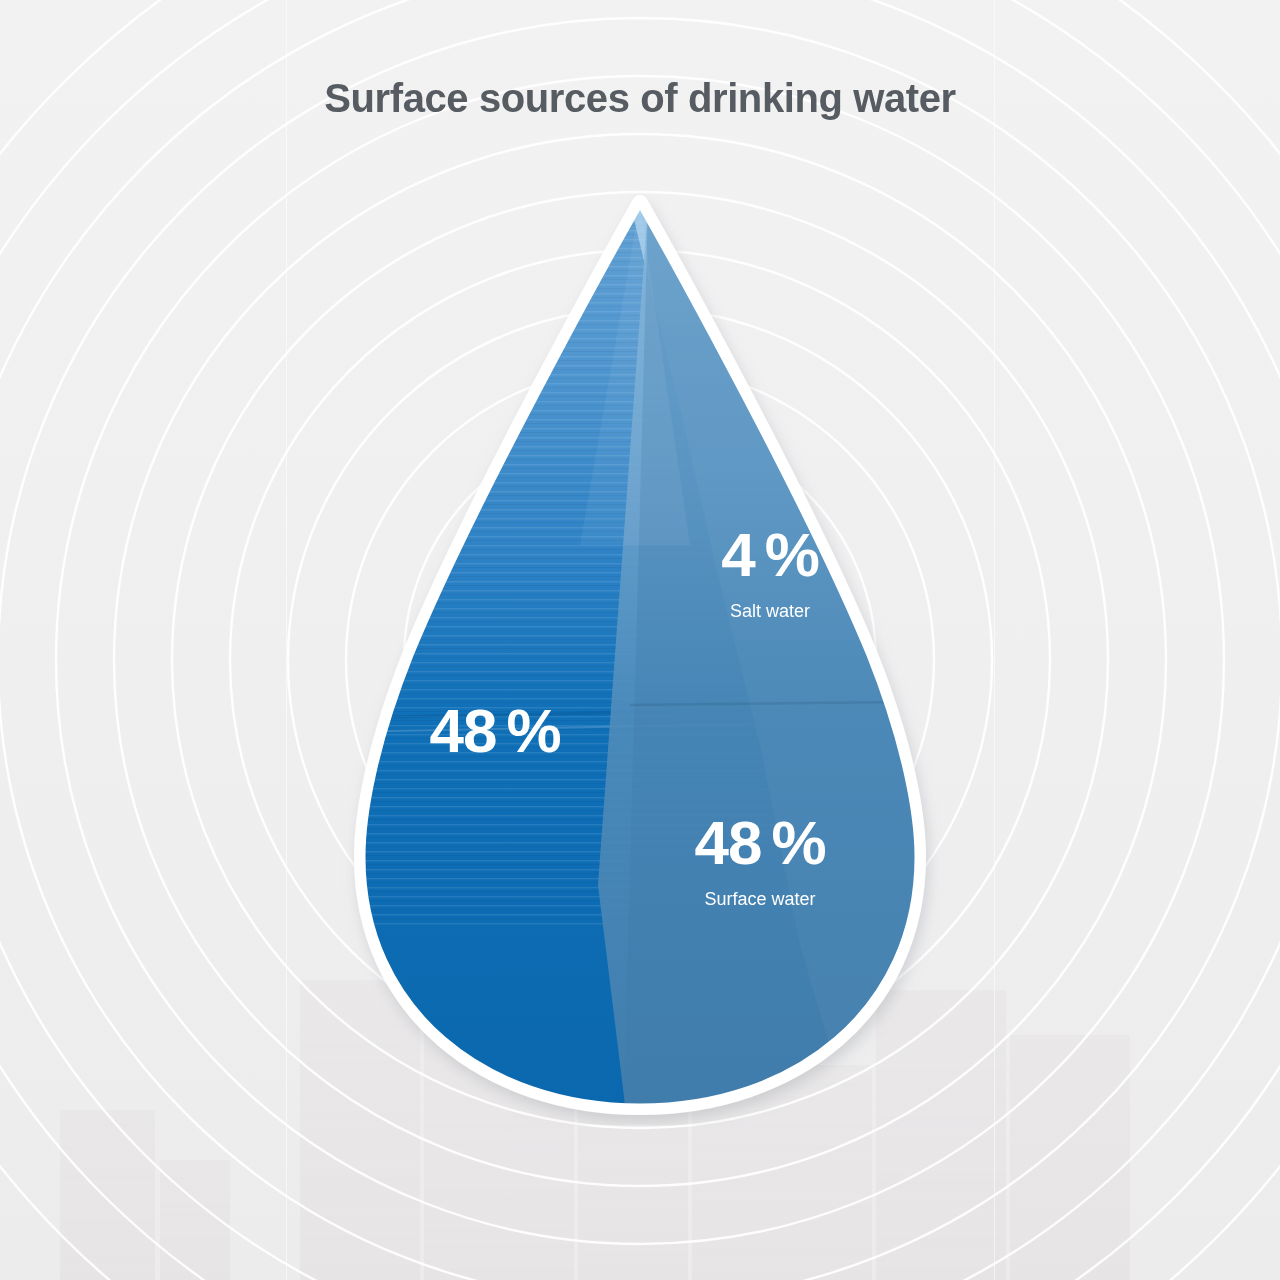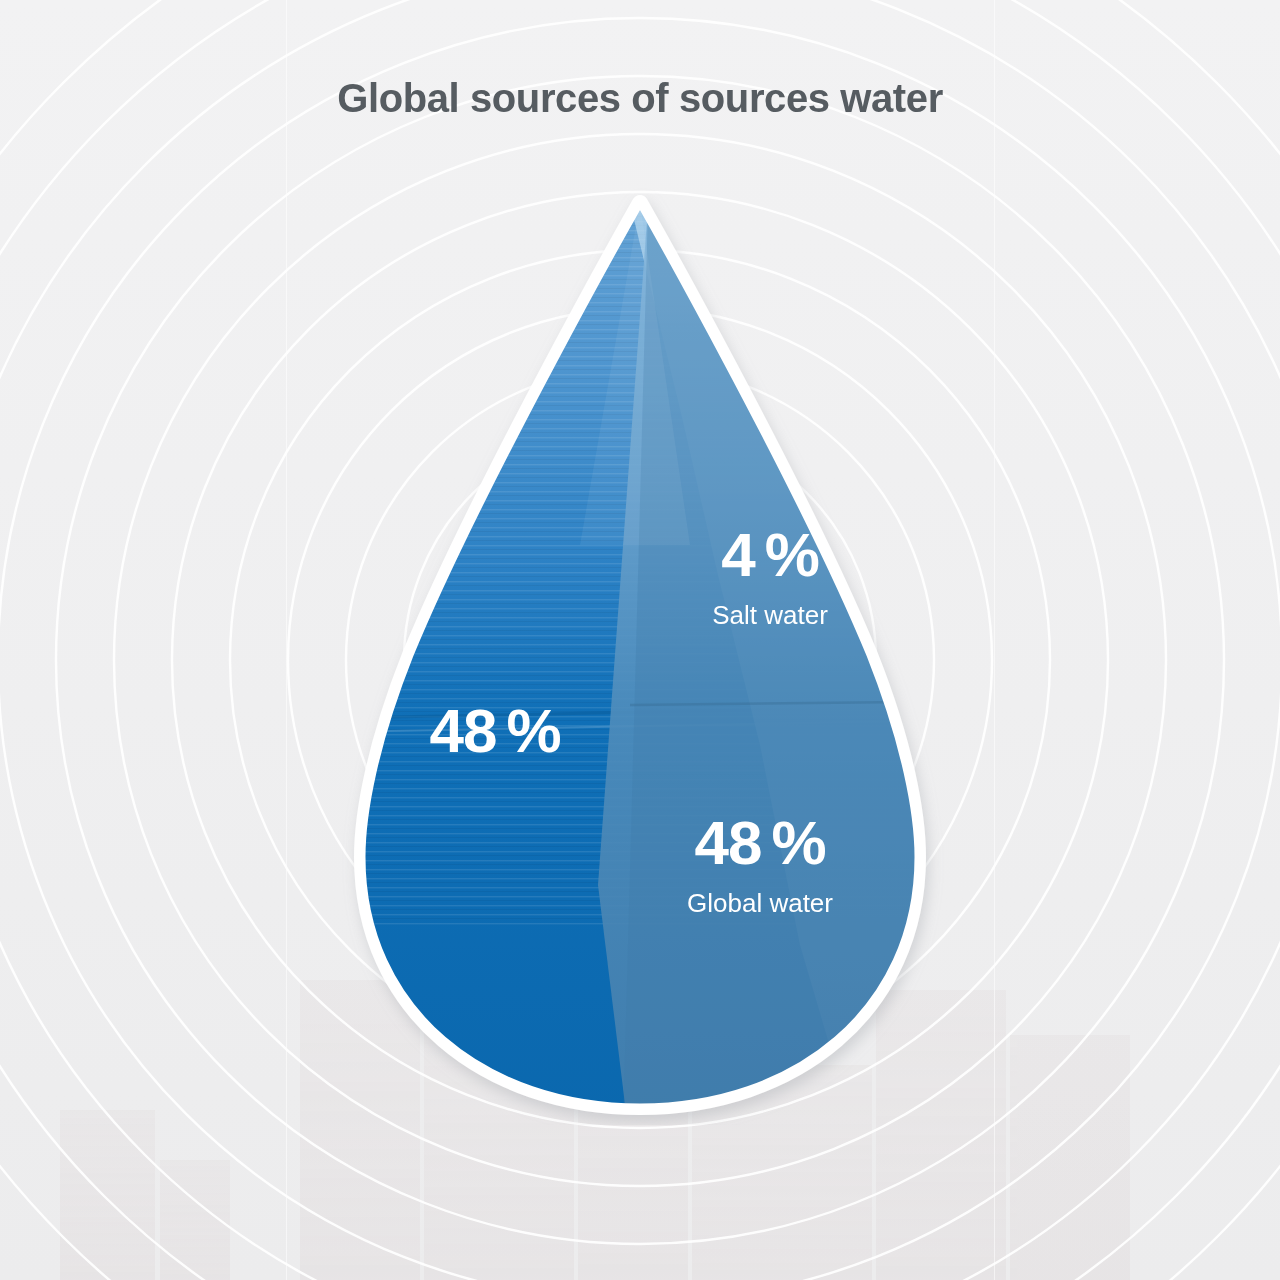--- a/index.html
+++ b/index.html
@@ -77,21 +77,21 @@
     white-space: nowrap;
   }
   .stat .pct {
     font-size: 62px;
     font-weight: bold;
     line-height: 1;
     letter-spacing: -1px;
   }
   .stat .pct .sym { margin-left: 10px; font-weight: bold; }
   .stat .cap {
-    font-size: 26px;
+    font-size: 18px;
     font-weight: normal;
     line-height: 1;
     margin-top: 16px;
   }
   .stat.salt   { left: 640px; top: 524px; width: 260px; }
   .stat.ground { left: 365px; top: 700px; width: 260px; }
   .stat.surface{ left: 630px; top: 812px; width: 260px; }
 </style>
 </head>
 <body>
@@ -125,21 +125,21 @@
       <circle cx="640" cy="660" r="468"></circle>
       <circle cx="640" cy="660" r="526"></circle>
       <circle cx="640" cy="660" r="584"></circle>
       <circle cx="640" cy="660" r="642"></circle>
       <circle cx="640" cy="660" r="700"></circle>
       <circle cx="640" cy="660" r="758"></circle>
       <circle cx="640" cy="660" r="816"></circle>
     </g>
   </svg>
 
-  <div class="title">Global sources of sources water</div>
+  <div class="title">Surface sources of drinking water</div>
 
   <div class="drop-wrap">
     <svg width="620" height="940" viewBox="0 0 620 940">
       <defs>
 
         <path id="dropPath" d="M310 18
                  C 310 18, 470 300, 540 470
                  C 575 558, 588 628, 588 672
                  C 588 826, 464 922, 310 922
                  C 156 922, 32 826, 32 672
@@ -219,16 +219,16 @@
   <div class="stat ground">
     <div class="pct">
       <span>48</span><span class="sym">%</span>
     </div>
   </div>
 
   <div class="stat surface">
     <div class="pct">
       <span>48</span><span class="sym">%</span>
     </div>
-    <div class="cap">Global water</div>
+    <div class="cap">Surface water</div>
   </div>
 
 </div>
 
 </body></html>

